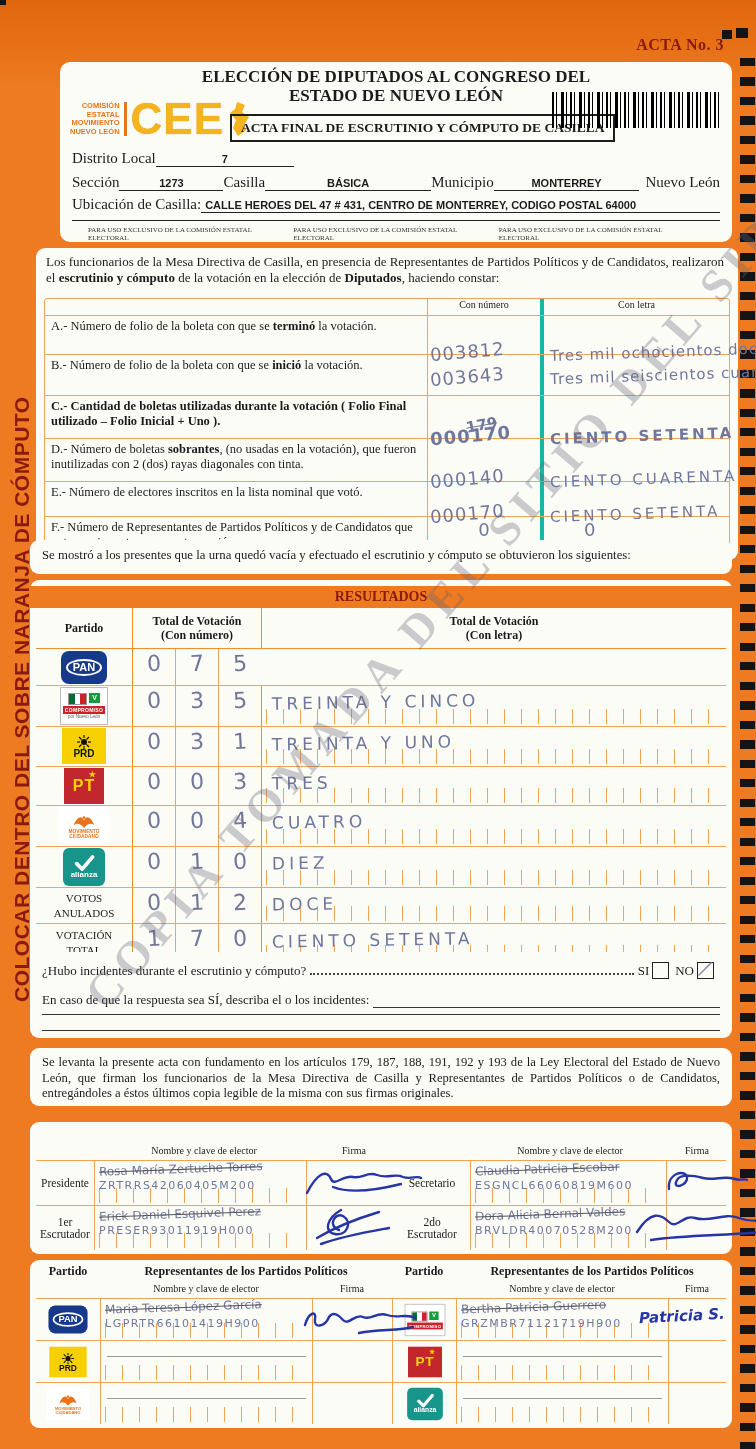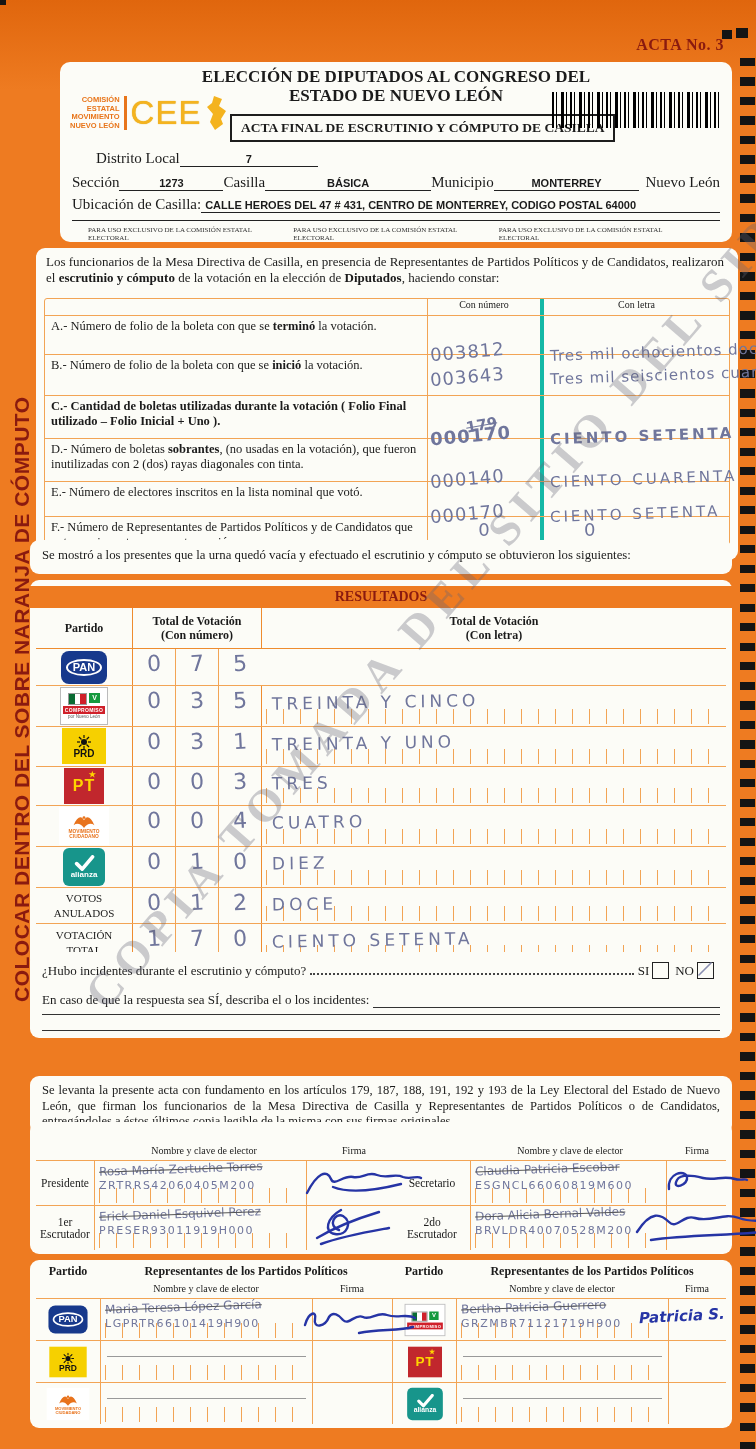--- a/index.html
+++ b/index.html
@@ -31,33 +31,33 @@
   .card{position:absolute;background:#FCFCF7;border-radius:9px;}
 
   
   .header-card{left:60px;top:62px;width:672px;height:180px;border-radius:10px;}
   .hc-title{position:absolute;top:5px;left:0;right:0;text-align:center;font-weight:bold;
         font-size:17px;line-height:19px;}
   .cee-logo{position:absolute;left:10px;top:32px;display:flex;align-items:center;}
   .cee-org{font-family:"Liberation Sans",sans-serif;font-weight:bold;font-size:7.5px;
         line-height:8.5px;color:#E8751A;text-align:right;padding-right:4px;
         border-right:3px solid #E8751A;margin-right:4px;}
-  .cee-acronym{font-family:"Liberation Sans",sans-serif;font-weight:normal;font-size:33px;
+  .cee-acronym{font-family:"Liberation Sans",sans-serif;font-weight:bold;font-size:44px;
         color:#F4B31F;letter-spacing:1px;text-shadow:0 0 1px #d89a00;text-align:center;}
   .cee-state{margin-left:2px;}
   .hc-subtitle{position:absolute;left:170px;top:52px;border:2px solid #1d1d1d;
         padding:4px 9px;font-weight:bold;font-size:13.5px;white-space:nowrap;}
   .barcode{position:absolute;right:12px;top:30px;width:168px;height:36px;
         background:repeating-linear-gradient(90deg,#000 0 2px,transparent 2px 4px,#000 4px 5px,transparent 5px 9px,#000 9px 12px,transparent 12px 14px,#000 14px 15px,transparent 15px 18px);}
   .folio{position:absolute;right:12px;top:74px;text-align:right;}
   .folio-label{font-weight:bold;font-size:11px;}
   .folio-num{font-family:"DejaVu Sans Mono",monospace;font-size:20px;letter-spacing:1px;}
   .field-row{position:absolute;left:12px;right:12px;display:flex;align-items:flex-end;
         font-size:15px;}
-  .fr1{top:88px;margin-left:24px;} .fr2{top:112px;} .fr3{top:134px;}
+  .fr1{top:88px;} .fr2{top:112px;} .fr3{top:134px;}
   .vline{border-bottom:1.2px solid #222;text-align:center;
         font-family:"Liberation Sans",sans-serif;font-size:11px;font-weight:bold;
         padding:0 4px 1px 4px;}
   .flex1{flex:1;}
   .hr-extra{position:absolute;left:12px;right:12px;top:158px;border-top:1.2px solid #222;}
   .hc-footer{position:absolute;left:0;right:0;top:164px;display:flex;
         justify-content:space-between;padding:0 28px;font-size:7px;color:#333;}
 
   
   .af-card{left:36px;top:248px;width:702px;height:312px;}
@@ -138,21 +138,21 @@
         align-items:flex-end;font-size:13px;}
   .leader{flex:1;border-bottom:2px dotted #444;margin:0 4px 4px 4px;}
   .chk{width:15px;height:15px;border:1.6px solid #222;margin:0 6px 0 3px;position:relative;}
   .inc-line2{position:absolute;top:40px;left:12px;right:12px;display:flex;
         align-items:flex-end;font-size:13px;}
   .solid-line{flex:1;border-bottom:1.3px solid #333;margin-left:4px;}
   .inc-extra1{position:absolute;top:62px;left:12px;right:12px;border-top:1.3px solid #333;}
   .inc-extra2{position:absolute;top:78px;left:12px;right:12px;border-top:1.3px solid #333;}
 
   
-  .legal-card{left:30px;top:1048px;width:702px;height:58px;margin-top:28px;}
+  .legal-card{left:30px;top:1048px;width:702px;height:58px;}
   .legal-text{padding:7px 12px;font-size:12.6px;line-height:15.5px;text-align:justify;}
 
   
   .mesa-card{left:30px;top:1122px;width:702px;height:132px;}
   .mesa-title{position:absolute;top:4px;left:0;right:0;text-align:center;font-weight:bold;
         font-size:13.5px;}
   .mesa-sub{position:absolute;top:23px;font-size:10px;text-align:center;color:#222;}
   .mesa-grid{position:absolute;top:38px;left:6px;right:6px;bottom:4px;display:grid;
         grid-template-columns:58px 212px 88px 76px 196px 1fr;grid-auto-rows:45px;}
   .role{display:flex;flex-direction:column;align-items:center;justify-content:center;

